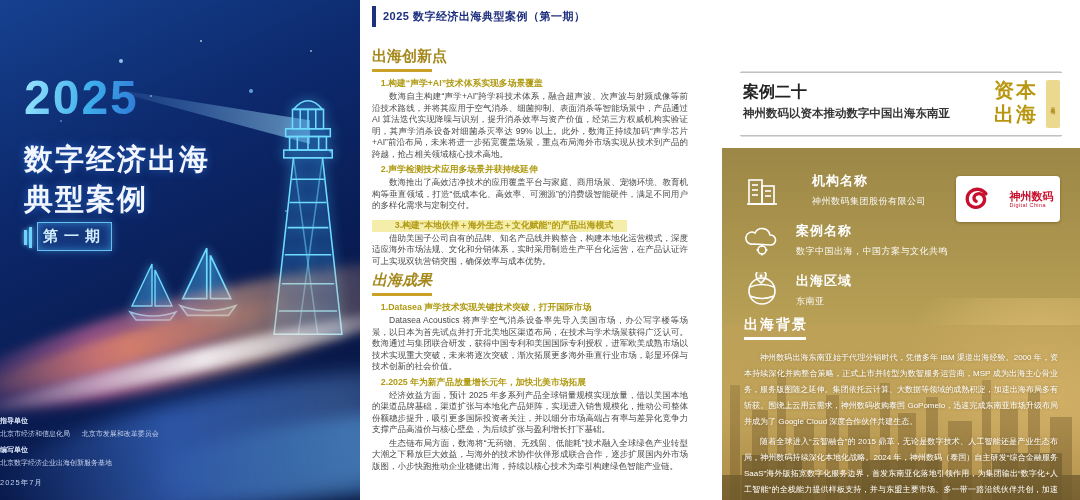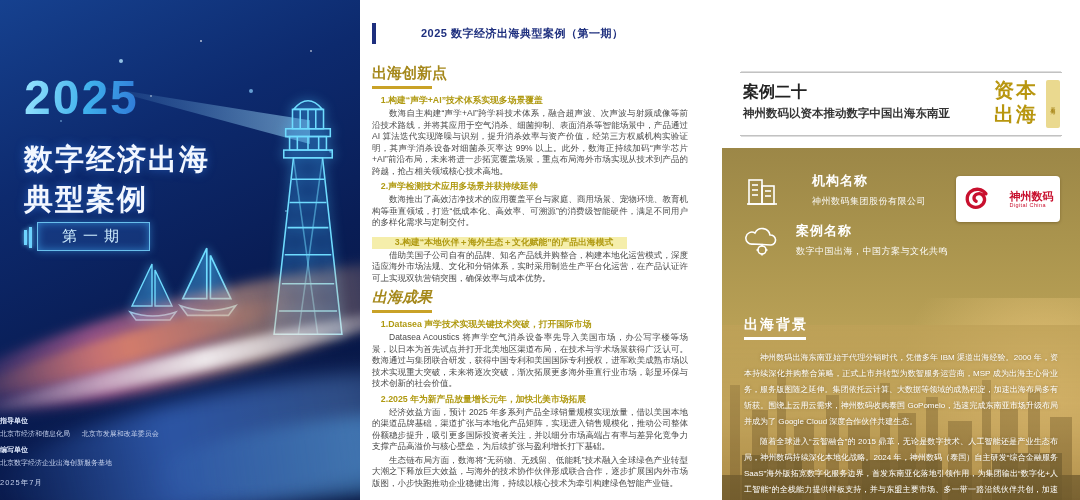--- a/index.html
+++ b/index.html
@@ -18,21 +18,21 @@
     background:linear-gradient(to left,rgba(165,225,255,.55),rgba(140,210,255,.22) 60%,rgba(140,210,255,0));}
   .cover-year{position:absolute;left:24px;top:70px;font-size:48px;font-weight:800;letter-spacing:2px;
     background:linear-gradient(100deg,#9ae6ff 0%,#3fb0ec 55%,#2f76d6 100%);
     -webkit-background-clip:text;background-clip:text;color:transparent;}
   .cover-t1{position:absolute;left:24px;top:140px;font-size:29px;font-weight:800;color:#f2f7ff;letter-spacing:2px;text-shadow:0 0 10px rgba(60,140,255,.55);}
   .cover-t2{position:absolute;left:24px;top:180px;font-size:29px;font-weight:800;color:#f2f7ff;letter-spacing:2px;text-shadow:0 0 10px rgba(60,140,255,.55);}
   .badge-bars{position:absolute;left:24px;top:227px;width:8px;height:22px;}
   .badge-bars i{position:absolute;display:block;width:3px;background:#6fd4ff;box-shadow:0 0 4px rgba(110,220,255,.9);}
   .badge-bars i:nth-child(1){left:0;top:3px;height:15px;}
   .badge-bars i:nth-child(2){left:5px;top:0;height:21px;}
-  .issue-badge{position:absolute;left:37px;top:222px;padding:4px 24px;font-size:15px;font-weight:normal;
+  .issue-badge{position:absolute;left:37px;top:222px;padding:4px 5px;font-size:15px;font-weight:bold;
     color:#cfeeff;letter-spacing:6px;background:rgba(70,150,255,.16);
     border:1px solid rgba(120,215,255,.85);box-shadow:0 0 9px rgba(70,180,255,.55) inset,0 0 8px rgba(70,180,255,.45);}
   .lh{position:absolute;right:8px;top:90px;filter:drop-shadow(0 0 6px rgba(80,200,255,.75));}
   .boat{position:absolute;filter:drop-shadow(0 0 5px rgba(80,200,255,.8));}
   .boat.b1{left:128px;top:262px;}
   .boat.b2{left:178px;top:244px;}
   .streak{position:absolute;border-radius:50%;}
   .s1{left:-60px;top:295px;width:520px;height:84px;transform:rotate(-14deg);filter:blur(6px);
     background:linear-gradient(90deg,transparent,rgba(255,120,170,.55) 30%,rgba(255,185,140,.5) 60%,transparent);}
   .s4{left:-40px;top:332px;width:340px;height:30px;transform:rotate(-16deg);filter:blur(5px);
@@ -44,21 +44,21 @@
   .s5{left:150px;top:415px;width:430px;height:80px;transform:rotate(-6deg);filter:blur(8px);
     background:linear-gradient(90deg,transparent,rgba(95,185,255,.38),transparent);}
   .cover-footer{position:absolute;left:0;bottom:12px;width:100%;color:#c9d4ee;}
   .cf-label{font-size:7px;font-weight:bold;color:#dfe8fb;margin-top:6px;}
   .cf-orgs{font-size:7px;margin-top:3px;color:#c3cfeb;white-space:pre;}
   .cf-date{font-size:7.5px;margin-top:10px;letter-spacing:1px;color:#c3cfeb;}
 
   
   .mid{position:absolute;left:360px;top:0;width:340px;height:500px;background:#ffffff;}
   .mid-inner{position:absolute;left:12px;top:0;width:316px;}
-  .mid-head{display:flex;align-items:center;margin-top:23px;gap:38px;}
+  .mid-head{display:flex;align-items:center;margin-top:6px;}
   .mid-head .bar{width:4px;height:21px;background:#1e2f7e;margin-right:7px;}
   .mid-head .txt{font-size:11px;font-weight:bold;color:#1e2f7e;letter-spacing:.5px;}
   .sec-title{font-size:15px;font-weight:800;color:#a5881b;margin-top:20px;}
   .sec-title.second{margin-top:4px;font-style:italic;}
   .sec-underline{width:60px;height:3px;background:#c9a227;margin-top:3px;margin-bottom:6px;}
   .m-h{font-size:8.8px;font-weight:bold;color:#b09a12;margin:4px 0 1px;text-indent:1em;}
   .m-h.hl{display:inline-block;background:#f5eeab;padding:0 14px;}
   .m-b{font-size:8.5px;line-height:11.5px;color:#4b4b4b;text-align:justify;text-indent:2em;margin:0 0 2px;}
   .pagenum{position:absolute;left:374px;bottom:14px;font-size:7.5px;color:#8a8a8a;}
 
@@ -272,20 +272,35 @@
             <line x1="12.5" y1="28" x2="14.5" y2="28"></line>
               <line x1="21.5" y1="28" x2="23.5" y2="28"></line>
           </g>
         </svg>
         <div>
           <div class="info-label">案例名称</div>
           <div class="info-value">数字中国出海，中国方案与文化共鸣</div>
         </div>
       </div>
 
+      <div class="info-row row3">
+        <svg class="info-icon" viewBox="0 0 36 36">
+          <g stroke="#ffffff" stroke-width="1.6" fill="none">
+            <circle cx="18" cy="19" r="13"></circle>
+            <path d="M6 15 Q18 10 30 15"></path>
+              <path d="M6 24 Q18 29 30 24"></path>
+            <path d="M12 3 a5 5 0 0 1 10 0 c0 4 -5 8 -5 8 s-5 -4 -5 -8 Z" fill="rgba(255,255,255,0.15)"></path>
+            <circle cx="17" cy="4" r="1.4" fill="#ffffff" stroke="none"></circle>
+          </g>
+        </svg>
+        <div>
+          <div class="info-label">出海区域</div>
+          <div class="info-value">东南亚</div>
+        </div>
+      </div>
 
       <div class="logo-box">
         <svg class="logo-swirl" viewBox="0 0 36 36">
           <g transform="rotate(-18 18 18)">
             <path d="M29 15 C27 8 19 4 12 7 C5 10 3 19 8 24 C13 29 22 28 25 22 C27 17 24 12 19 12 C14 12 12 17 15 20" stroke="#c8102e" stroke-width="4" fill="none" stroke-linecap="round"></path>
           </g>
         </svg>
         <div>
           <div class="logo-name">神州数码</div>
           <div class="logo-sub">Digital China</div>

